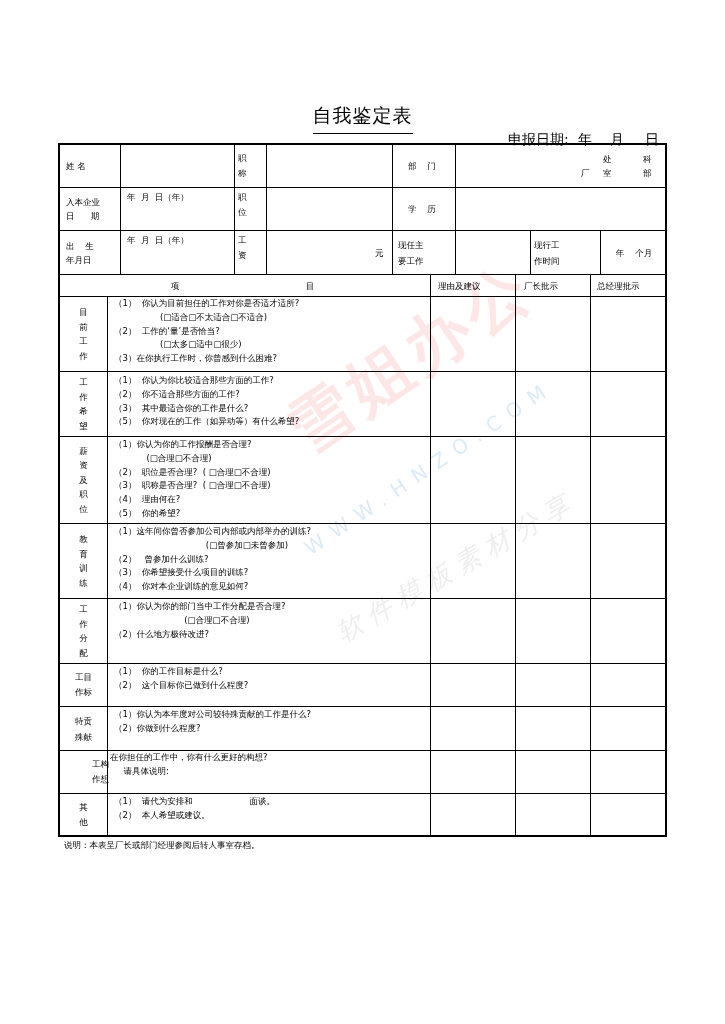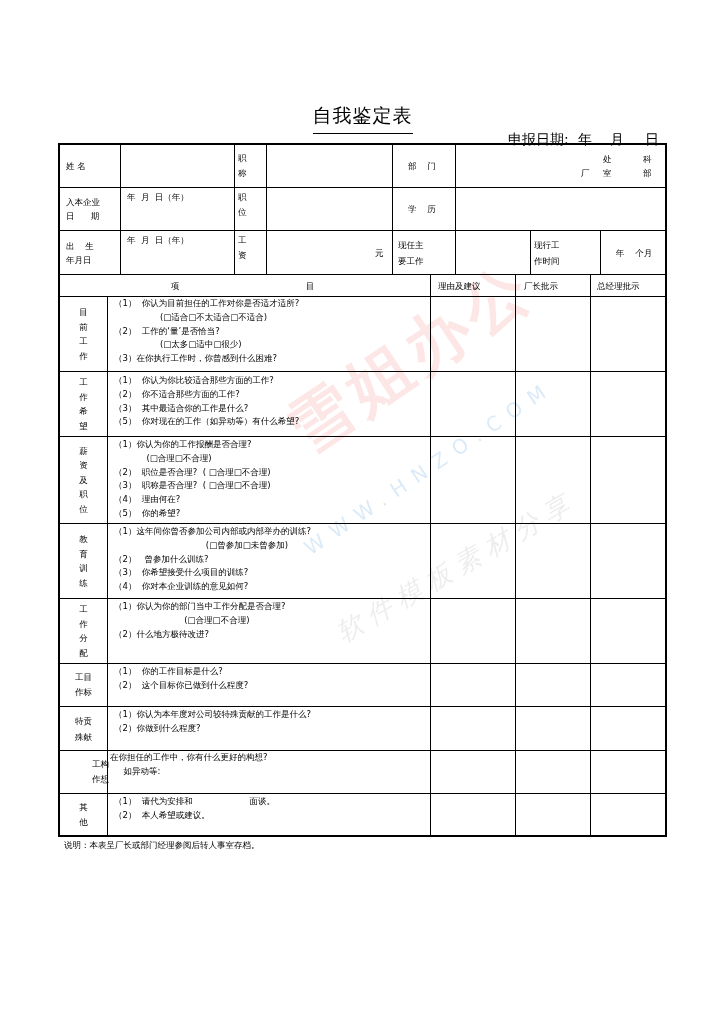--- a/index.html
+++ b/index.html
@@ -173,21 +173,21 @@
 （2）  这个目标你已做到什么程度?</div>
 
   <div class="cell vc center" style="left:0;top:562px;width:47px;height:43px;white-space:pre;line-height:16px">特贡
 殊献</div>
   <div class="cell q" style="left:54px;top:563px;width:316px">（1）你认为本年度对公司较特殊贡献的工作是什么?
 （2）你做到什么程度?</div>
 
   <div class="cell vc center" style="left:17px;top:606px;width:47px;height:42px;white-space:pre;line-height:15px">工构
 作想</div>
   <div class="cell q" style="left:50px;top:606px;width:320px">在你担任的工作中，你有什么更好的构想?
-     如异动等:</div>
+     请具体说明:</div>
 
   <div class="cell vc center" style="left:0;top:649px;width:47px;height:41px;white-space:pre;line-height:15px">其
 他</div>
   <div class="cell q" style="left:54px;top:650px;width:316px">（1）  请代为安排和                     面谈。
 （2）  本人希望或建议。</div>
 
   <div class="cell" style="left:371px;top:152px;width:84px;height:74px"></div>
   <div class="cell" style="left:456px;top:152px;width:74px;height:74px"></div>
   <div class="cell" style="left:531px;top:152px;width:76px;height:74px"></div>
 </div>

